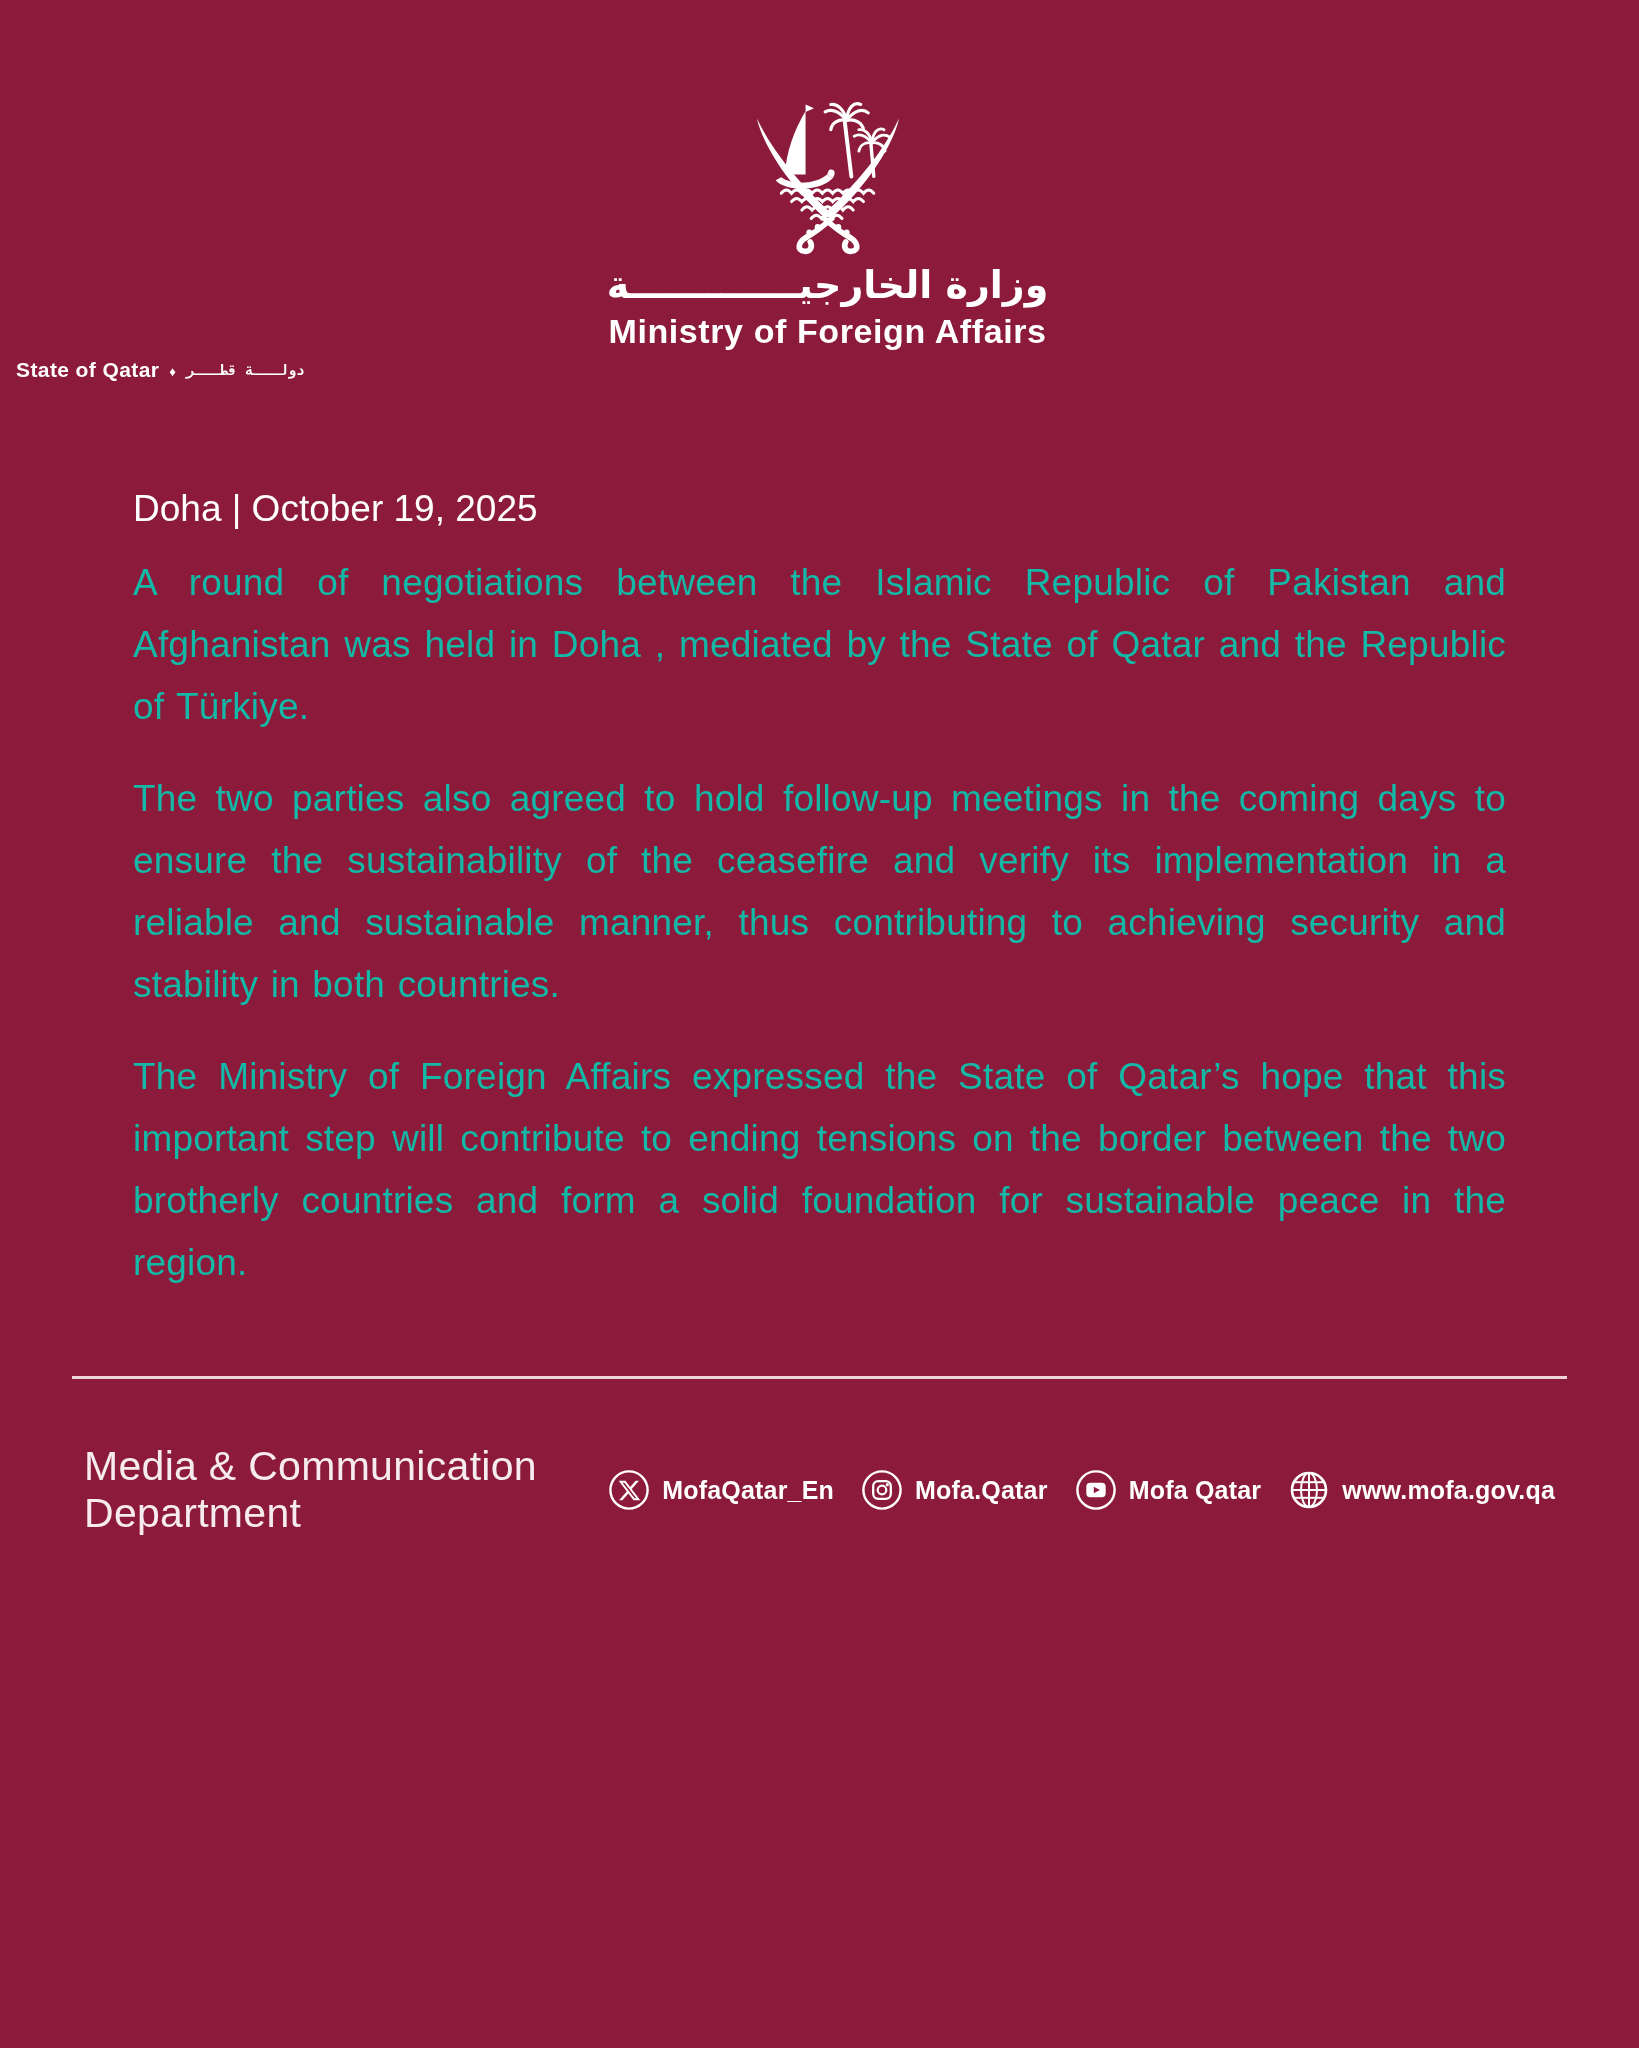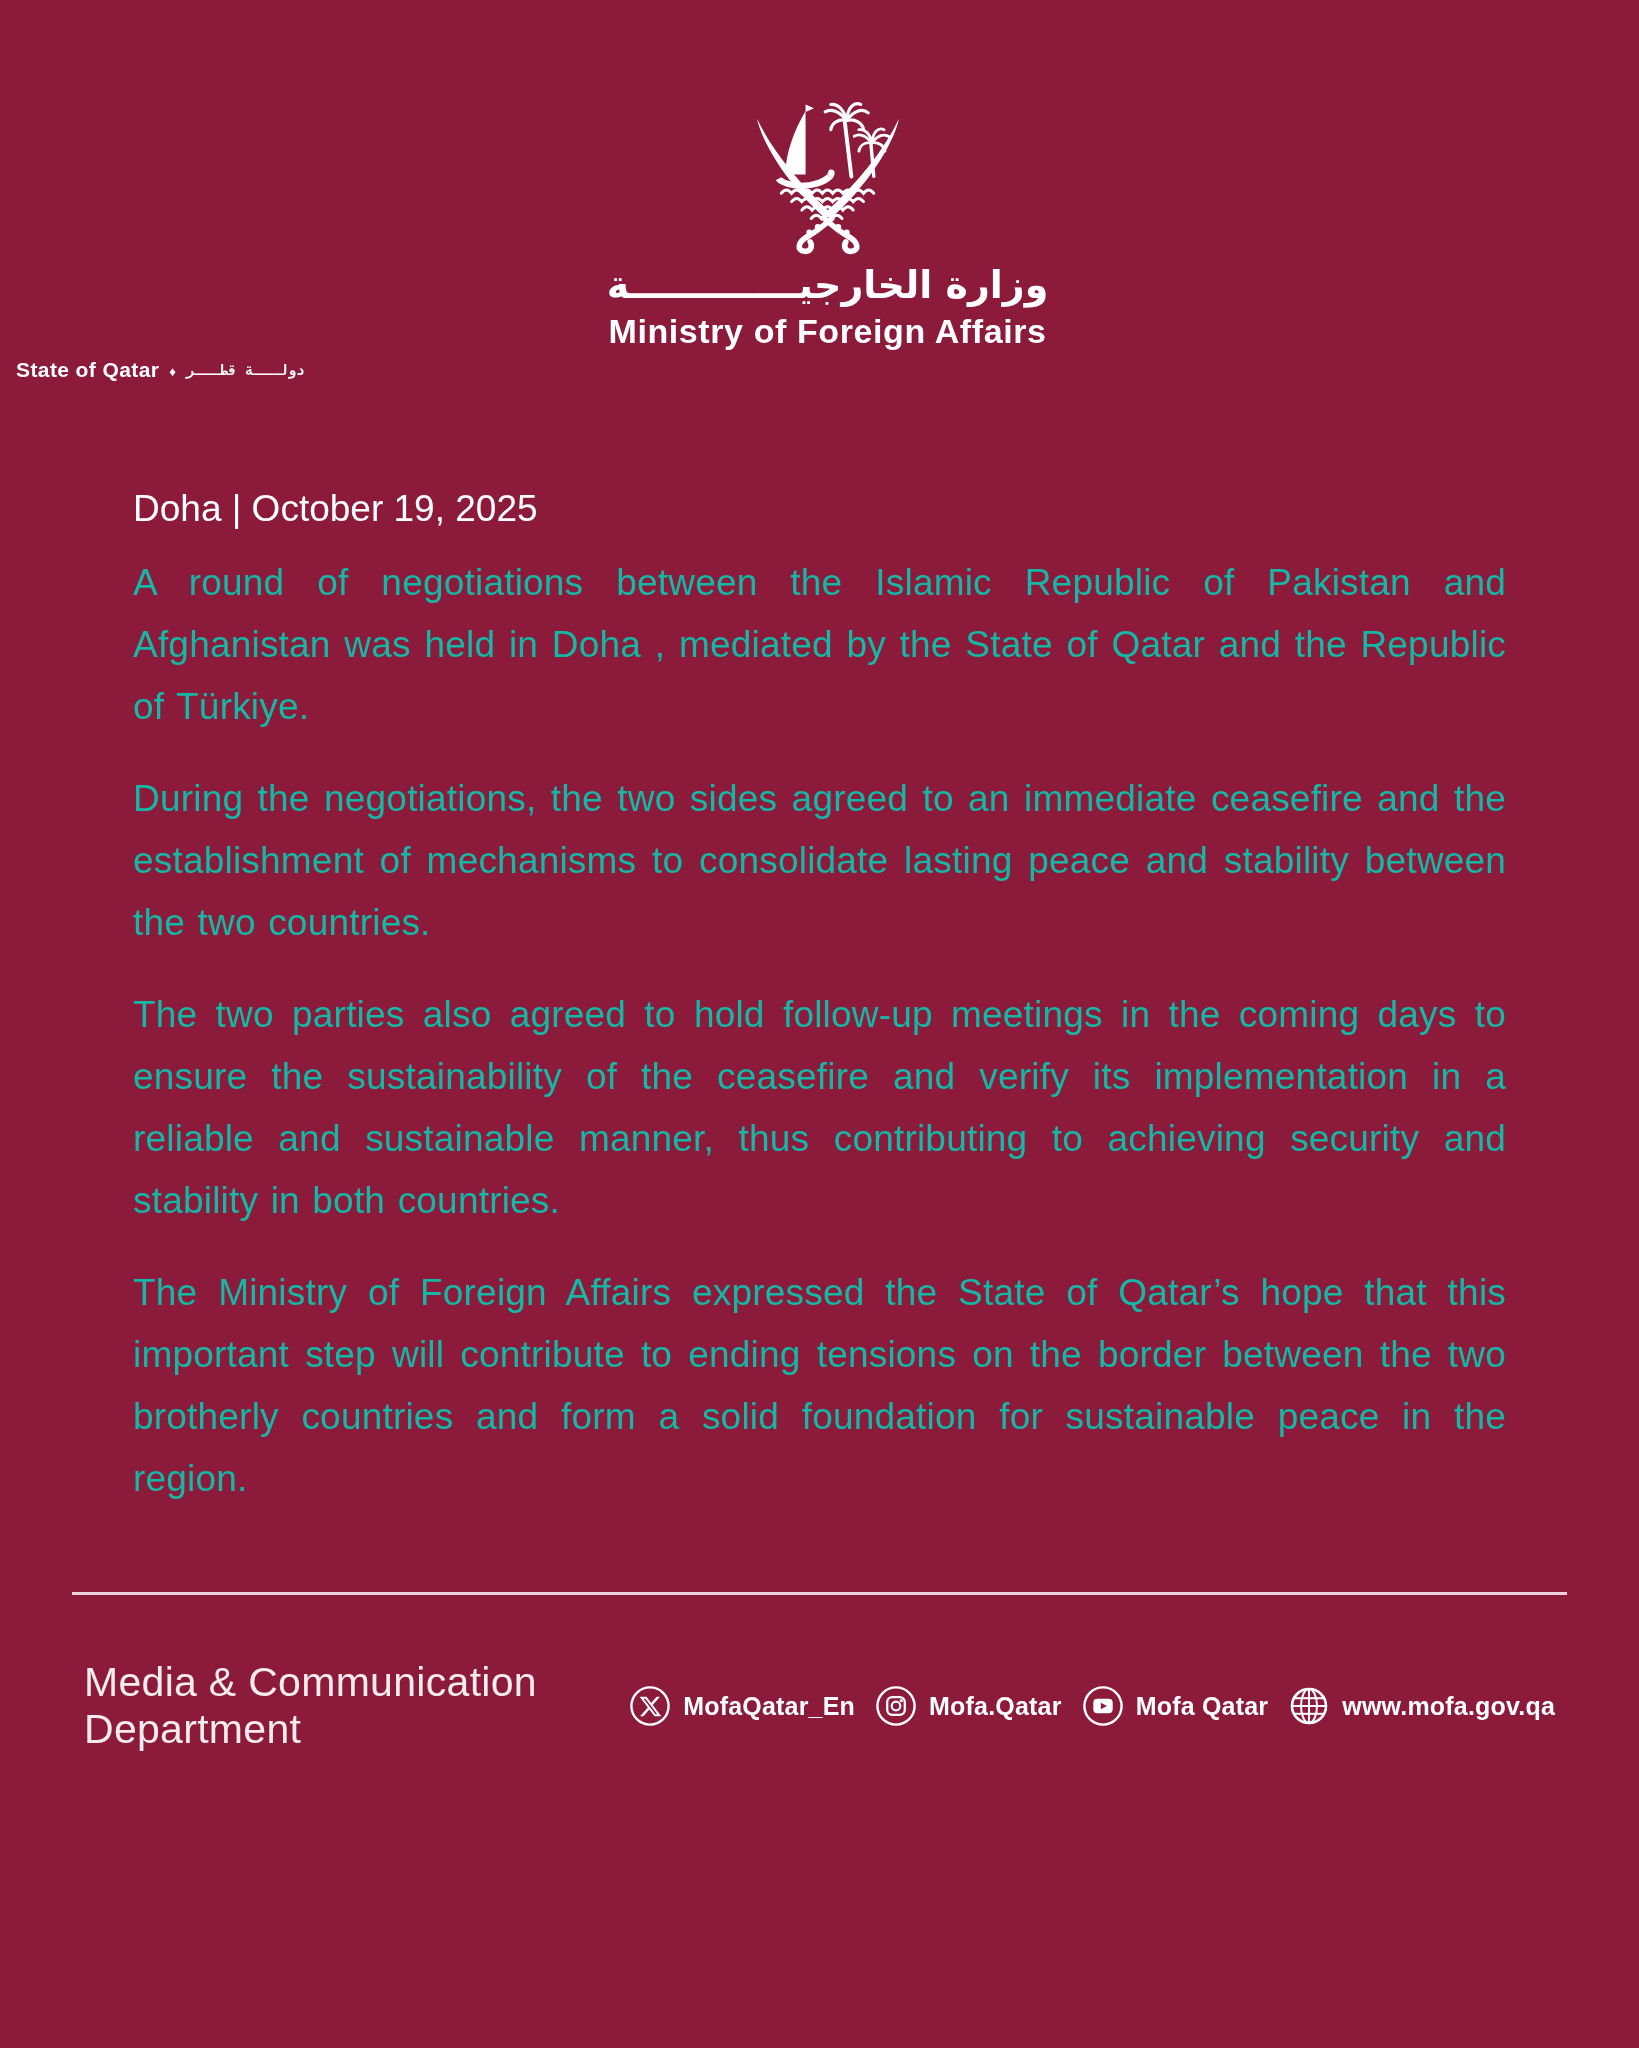--- a/index.html
+++ b/index.html
@@ -41,21 +41,21 @@
   }
   .content p.body + p.body{margin-top:0;}
   
   .divider{
     border:none;border-top:3px solid #eed3da;margin:82px 72px 0;
   }
   .footer-row{
     margin-top:64px;padding:0 84px;display:flex;align-items:center;justify-content:space-between;
   }
   .dept{font-size:41px;font-weight:300;letter-spacing:.3px;color:#f6ebef;}
-  .social{display:flex;align-items:center;gap:19px;}
+  .social{display:flex;align-items:center;gap:26px;}
   .social-item{display:flex;align-items:center;gap:11px;cursor:pointer;}
   .social-item svg{display:block;width:44px;height:44px;}
   .social-item .handle{font-size:25px;font-weight:600;letter-spacing:.2px;white-space:nowrap;}
 </style>
 </head>
 <body>
 
 <div class="page">
 
   <header class="logo-block">
@@ -120,21 +120,20 @@
       <span class="sep">♦</span>
       <span class="arabic" dir="rtl">دولـــة قطـــر</span>
     </div>
   </header>
 
   <main>
 
     <section class="content">
       <p class="dateline">Doha | October 19, 2025</p>
       <p class="body">A round of negotiations between the Islamic Republic of Pakistan and Afghanistan was held in Doha , mediated by the State of Qatar and the Republic of Türkiye.</p>
-      <p class="body">During the negotiations, the two sides agreed to an immediate ceasefire and the establishment of mechanisms to consolidate lasting peace and stability between the two countries.</p>
       <p class="body">The two parties also agreed to hold follow-up meetings in the coming days to ensure the sustainability of the ceasefire and verify its implementation in a reliable and sustainable manner, thus contributing to achieving security and stability in both countries.</p>
       <p class="body">The Ministry of Foreign Affairs expressed the State of Qatar’s hope that this important step will contribute to ending tensions on the border between the two brotherly countries and form a solid foundation for sustainable peace in the region.</p>
     </section>
   </main>
 
   <hr class="divider">
 
   <footer class="footer-row">
     <div class="dept">Media &amp; Communication Department</div>
 

